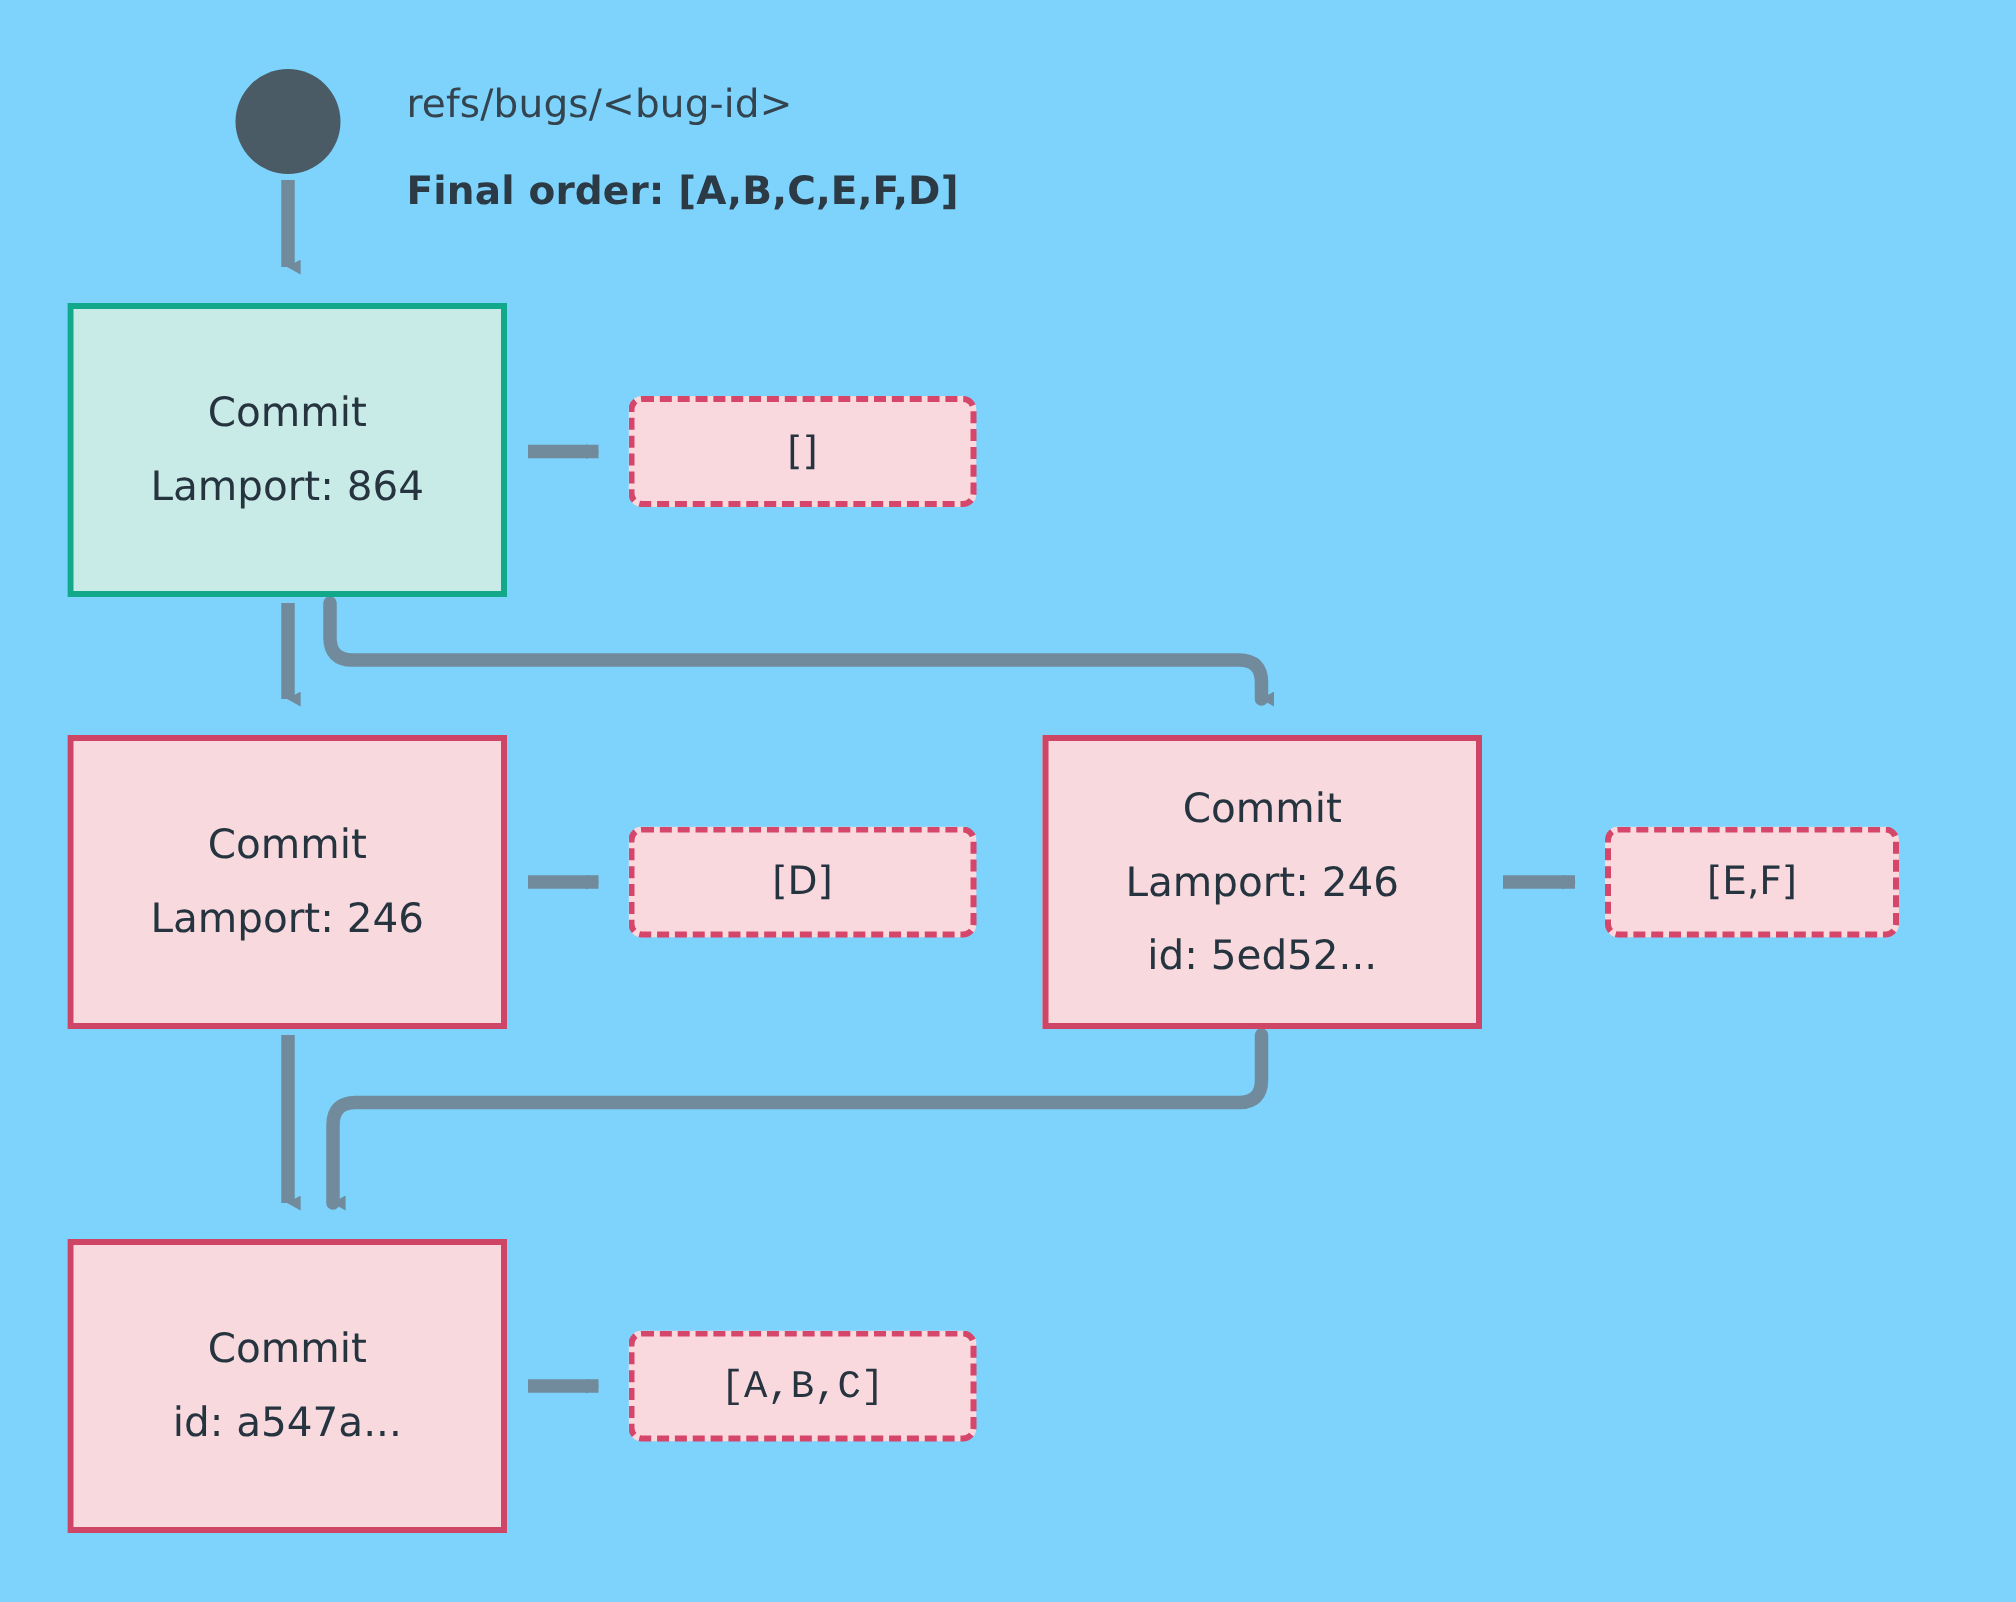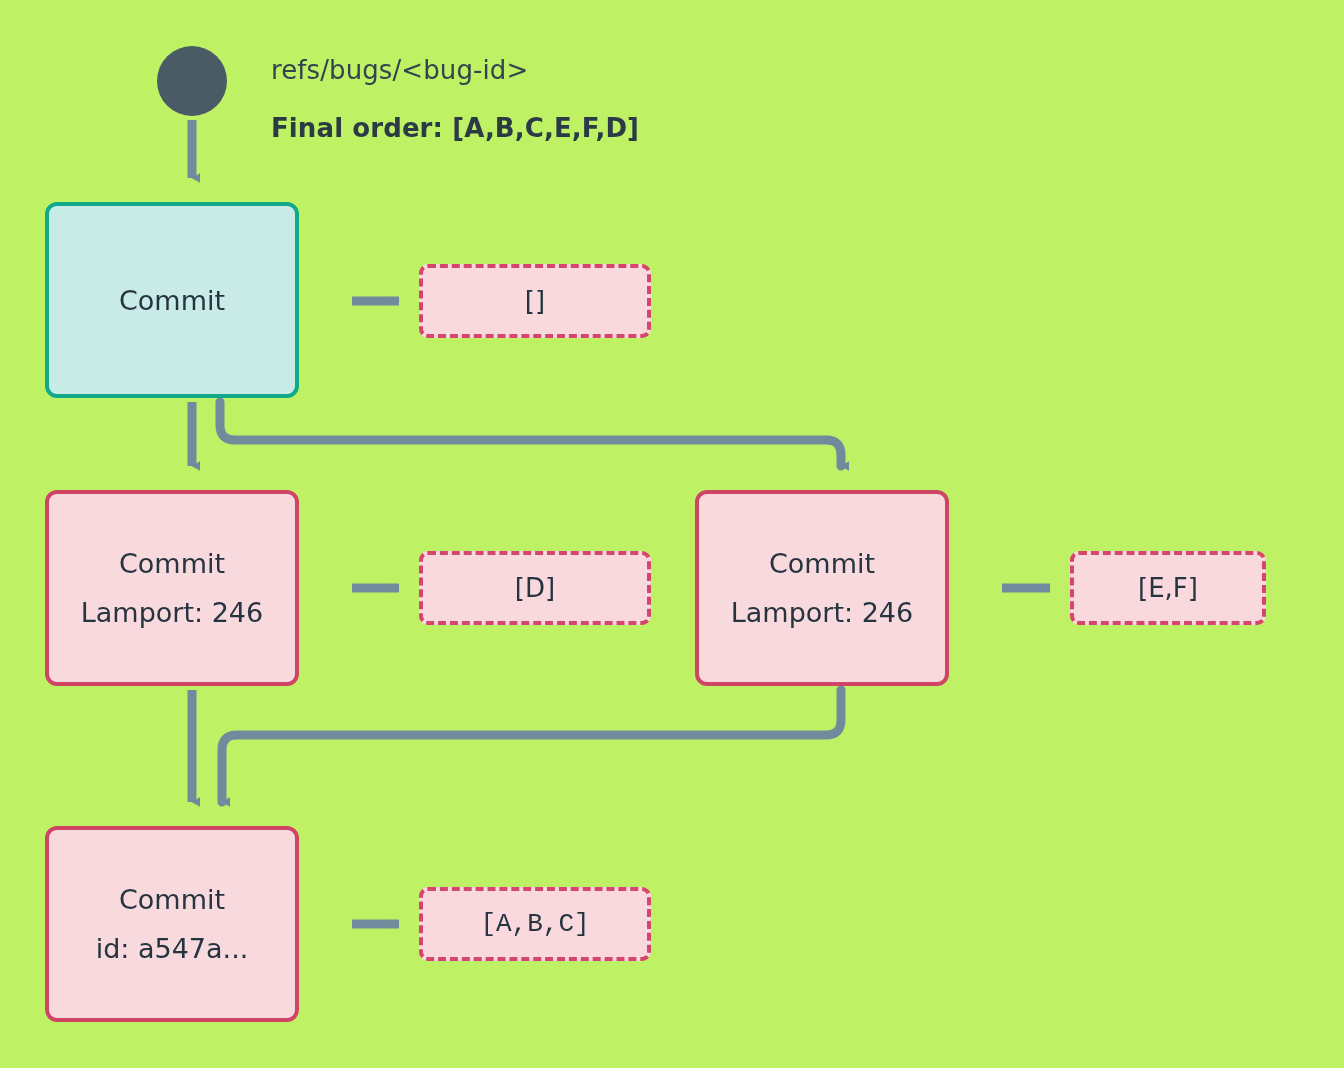--- a/index.html
+++ b/index.html
@@ -4,21 +4,21 @@
 <style>
   html, body {
     margin: 0;
     padding: 0;
     background: #eef2f5;
   }
   #canvas {
     position: relative;
     width: 1344px;
     height: 1068px;
-    background: #bef264;
+    background: #7dd3fc;
     font-family: "DejaVu Sans", "Liberation Sans", sans-serif;
     overflow: hidden;
   }
   #edges {
     position: absolute;
     left: 0; top: 0;
     width: 1344px;
     height: 1068px;
     pointer-events: none;
   }
@@ -47,23 +47,23 @@
     font-size: 26px;
     font-weight: bold;
     color: #2b3a45;
     letter-spacing: 0.1px;
     white-space: nowrap;
     text-align: right;
   }
   .commit-node {
     position: absolute;
     box-sizing: border-box;
-    width: 254px;
+    width: 293px;
     height: 196px;
-    border-radius: 12px;
+    border-radius: 0;
     border: 4px solid #cf4565;
     background: #f8dade;
     display: flex;
     flex-direction: column;
     align-items: center;
     justify-content: center;
     color: #263440;
   }
   .commit-node.head {
     border-color: #12a98b;
@@ -131,32 +131,34 @@
 
     <path d="M352,924 L399,924" stroke="#718b9c" stroke-width="9" fill="none" marker-end="url(#arrowright)"></path>
   </svg>
 
   <div class="ref-circle"></div>
   <div class="ref-label">refs/bugs/&lt;bug-id&gt;</div>
   <div class="ref-order">Final order: [A,B,C,E,F,D]</div>
 
   <div class="commit-node head" id="node-a">
     <div class="line">Commit</div>
+    <div class="line">Lamport: 864</div>
   </div>
   <div class="op-box" id="ops-a">[]</div>
 
   <div class="commit-node" id="node-b">
     <div class="line">Commit</div>
     <div class="line">Lamport: 246</div>
   </div>
   <div class="op-box" id="ops-b">[D]</div>
 
   <div class="commit-node" id="node-c">
     <div class="line">Commit</div>
     <div class="line">Lamport: 246</div>
+    <div class="line">id: 5ed52...</div>
   </div>
   <div class="op-box" id="ops-c">[E,F]</div>
 
   <div class="commit-node" id="node-d">
     <div class="line">Commit</div>
     <div class="line">id: a547a...</div>
   </div>
   <div class="op-box" id="ops-d">[A,B,C]</div>
 
 </div>

